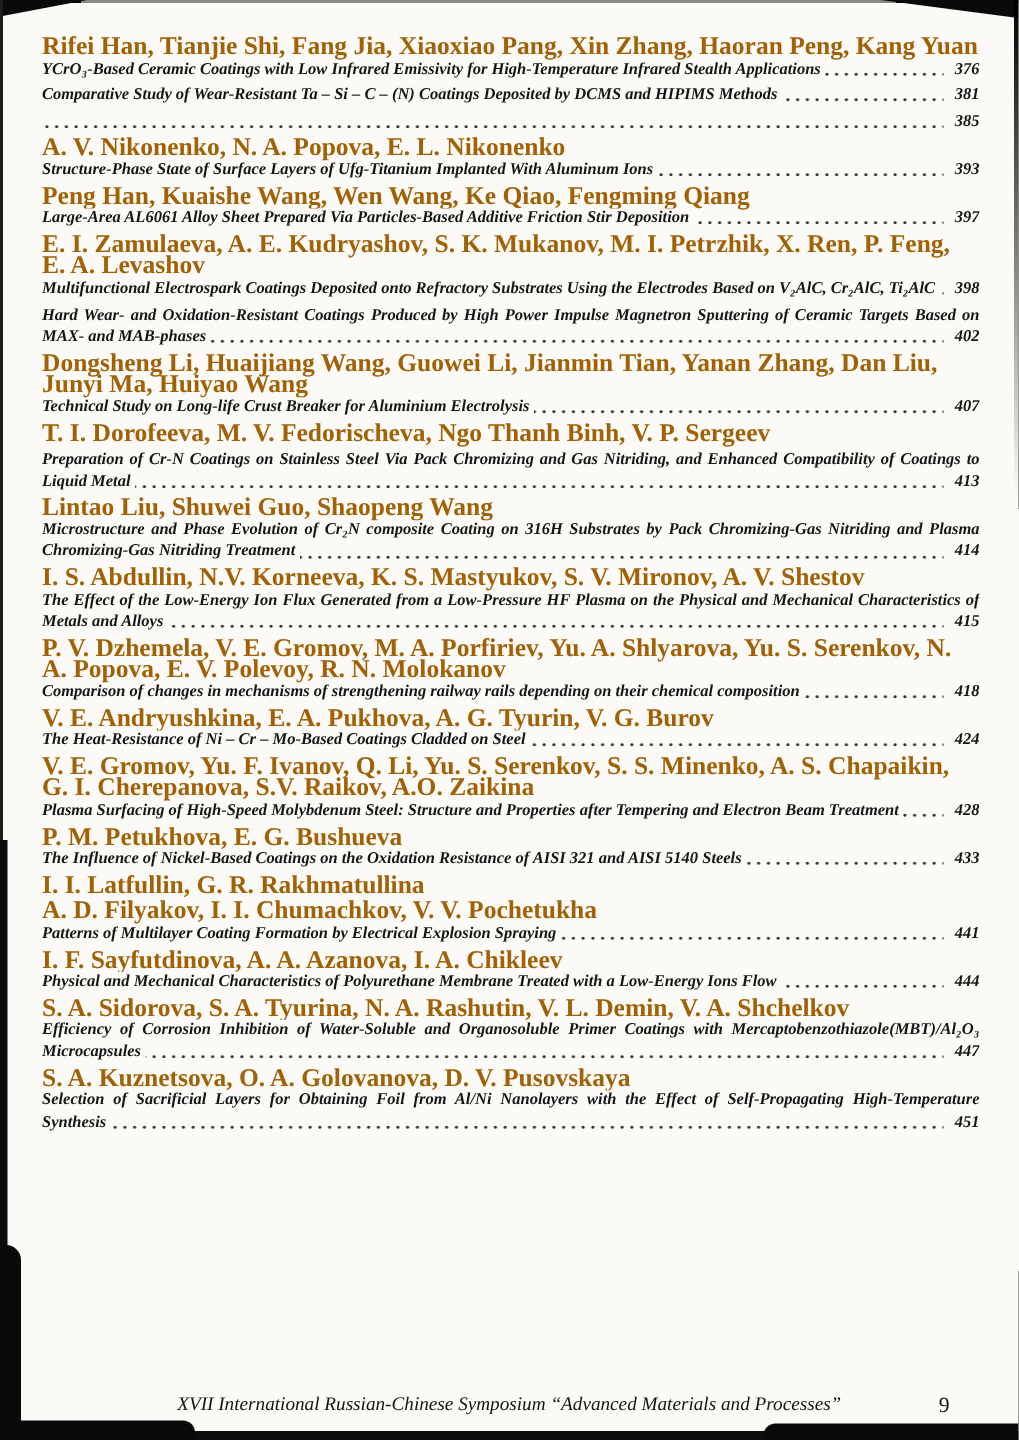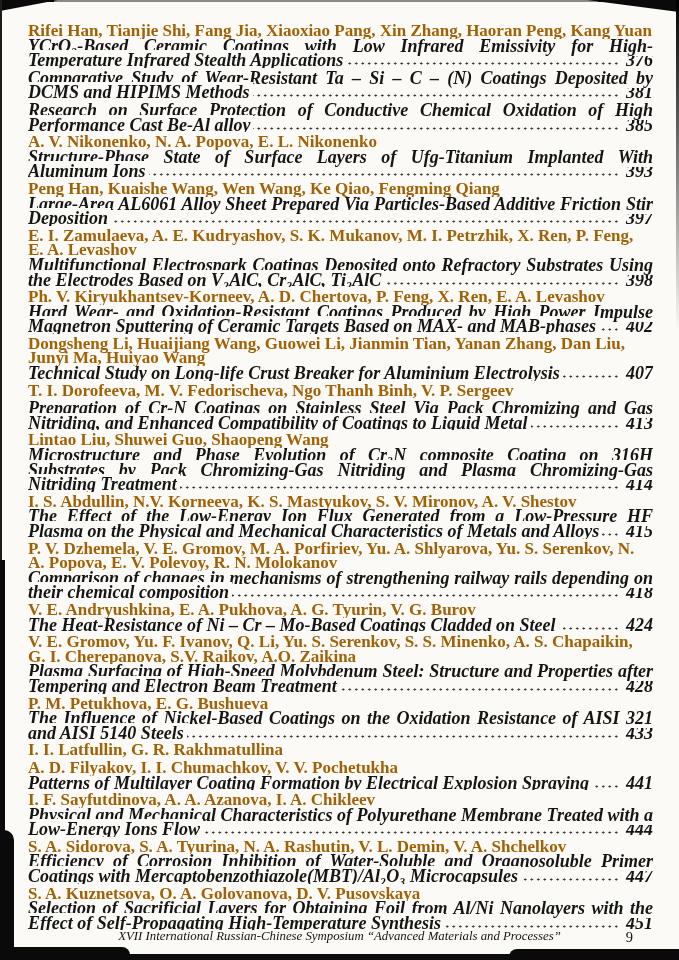--- a/index.html
+++ b/index.html
@@ -19,21 +19,21 @@
   .entry { margin-bottom:3px; }
   .authors {
     font-weight:700;
     font-size:17px;
     line-height:14.6px;
     color:#a16207;
   }
   .title-line {
     font-weight:700;
     font-style:italic;
-    font-size:18px;
+    font-size:11px;
     line-height:14.6px;
     color:#151515;
     text-align:justify;
     overflow:hidden;
     background-image:radial-gradient(circle, #2f2f2f 0.9px, rgba(0,0,0,0) 1.2px);
     background-size:6.5px 3px;
     background-repeat:repeat-x;
     background-position:0 calc(100% - 2.5px);
   }
   .title-line .title   { background:#fbfaf6; padding-right:3px; }
@@ -73,40 +73,39 @@
     <div class="entry">
       <p class="authors">Rifei Han, Tianjie Shi, Fang Jia, Xiaoxiao Pang, Xin Zhang, Haoran Peng, Kang Yuan</p>
       <p class="title-line"><span class="title">YCrO₃-Based Ceramic Coatings with Low Infrared Emissivity for High-Temperature Infrared Stealth Applications</span><span class="pagenum">376</span></p>
     </div>
 
     <div class="entry">
       <p class="title-line"><span class="title">Comparative Study of Wear-Resistant Ta – Si – C – (N) Coatings Deposited by DCMS and HIPIMS Methods</span><span class="pagenum">381</span></p>
     </div>
 
     <div class="entry">
-      <p class="title-line"><span class="title">Research on Surface Protection of Conductive Chemical Oxidation of High Performance Cast Be-Al alloy</span><span class="pagenum">385</span></p>
+      <p class="title-line"><span class="pagenum">385</span></p>
     </div>
 
     <div class="entry">
       <p class="authors">A. V. Nikonenko, N. A. Popova, E. L. Nikonenko</p>
       <p class="title-line"><span class="title">Structure-Phase State of Surface Layers of Ufg-Titanium Implanted With Aluminum Ions</span><span class="pagenum">393</span></p>
     </div>
 
     <div class="entry">
       <p class="authors">Peng Han, Kuaishe Wang, Wen Wang, Ke Qiao, Fengming Qiang</p>
       <p class="title-line"><span class="title">Large-Area AL6061 Alloy Sheet Prepared Via Particles-Based Additive Friction Stir Deposition</span><span class="pagenum">397</span></p>
     </div>
 
     <div class="entry">
       <p class="authors">E. I. Zamulaeva, A. E. Kudryashov, S. K. Mukanov, M. I. Petrzhik, X. Ren, P. Feng, E. A. Levashov</p>
       <p class="title-line"><span class="title">Multifunctional Electrospark Coatings Deposited onto Refractory Substrates Using the Electrodes Based on V₂AlC, Cr₂AlC, Ti₂AlC</span><span class="pagenum">398</span></p>
     </div>
 
     <div class="entry">
-      <p class="authors">Ph. V. Kiryukhantsev-Korneev, A. D. Chertova, P. Feng, X. Ren, E. A. Levashov</p>
       <p class="title-line"><span class="title">Hard Wear- and Oxidation-Resistant Coatings Produced by High Power Impulse Magnetron Sputtering of Ceramic Targets Based on MAX- and MAB-phases</span><span class="pagenum">402</span></p>
     </div>
 
     <div class="entry">
       <p class="authors">Dongsheng Li, Huaijiang Wang, Guowei Li, Jianmin Tian, Yanan Zhang, Dan Liu, Junyi Ma, Huiyao Wang</p>
       <p class="title-line"><span class="title">Technical Study on Long-life Crust Breaker for Aluminium Electrolysis</span><span class="pagenum">407</span></p>
     </div>
 
     <div class="entry">
       <p class="authors">T. I. Dorofeeva, M. V. Fedorischeva, Ngo Thanh Binh, V. P. Sergeev</p>

